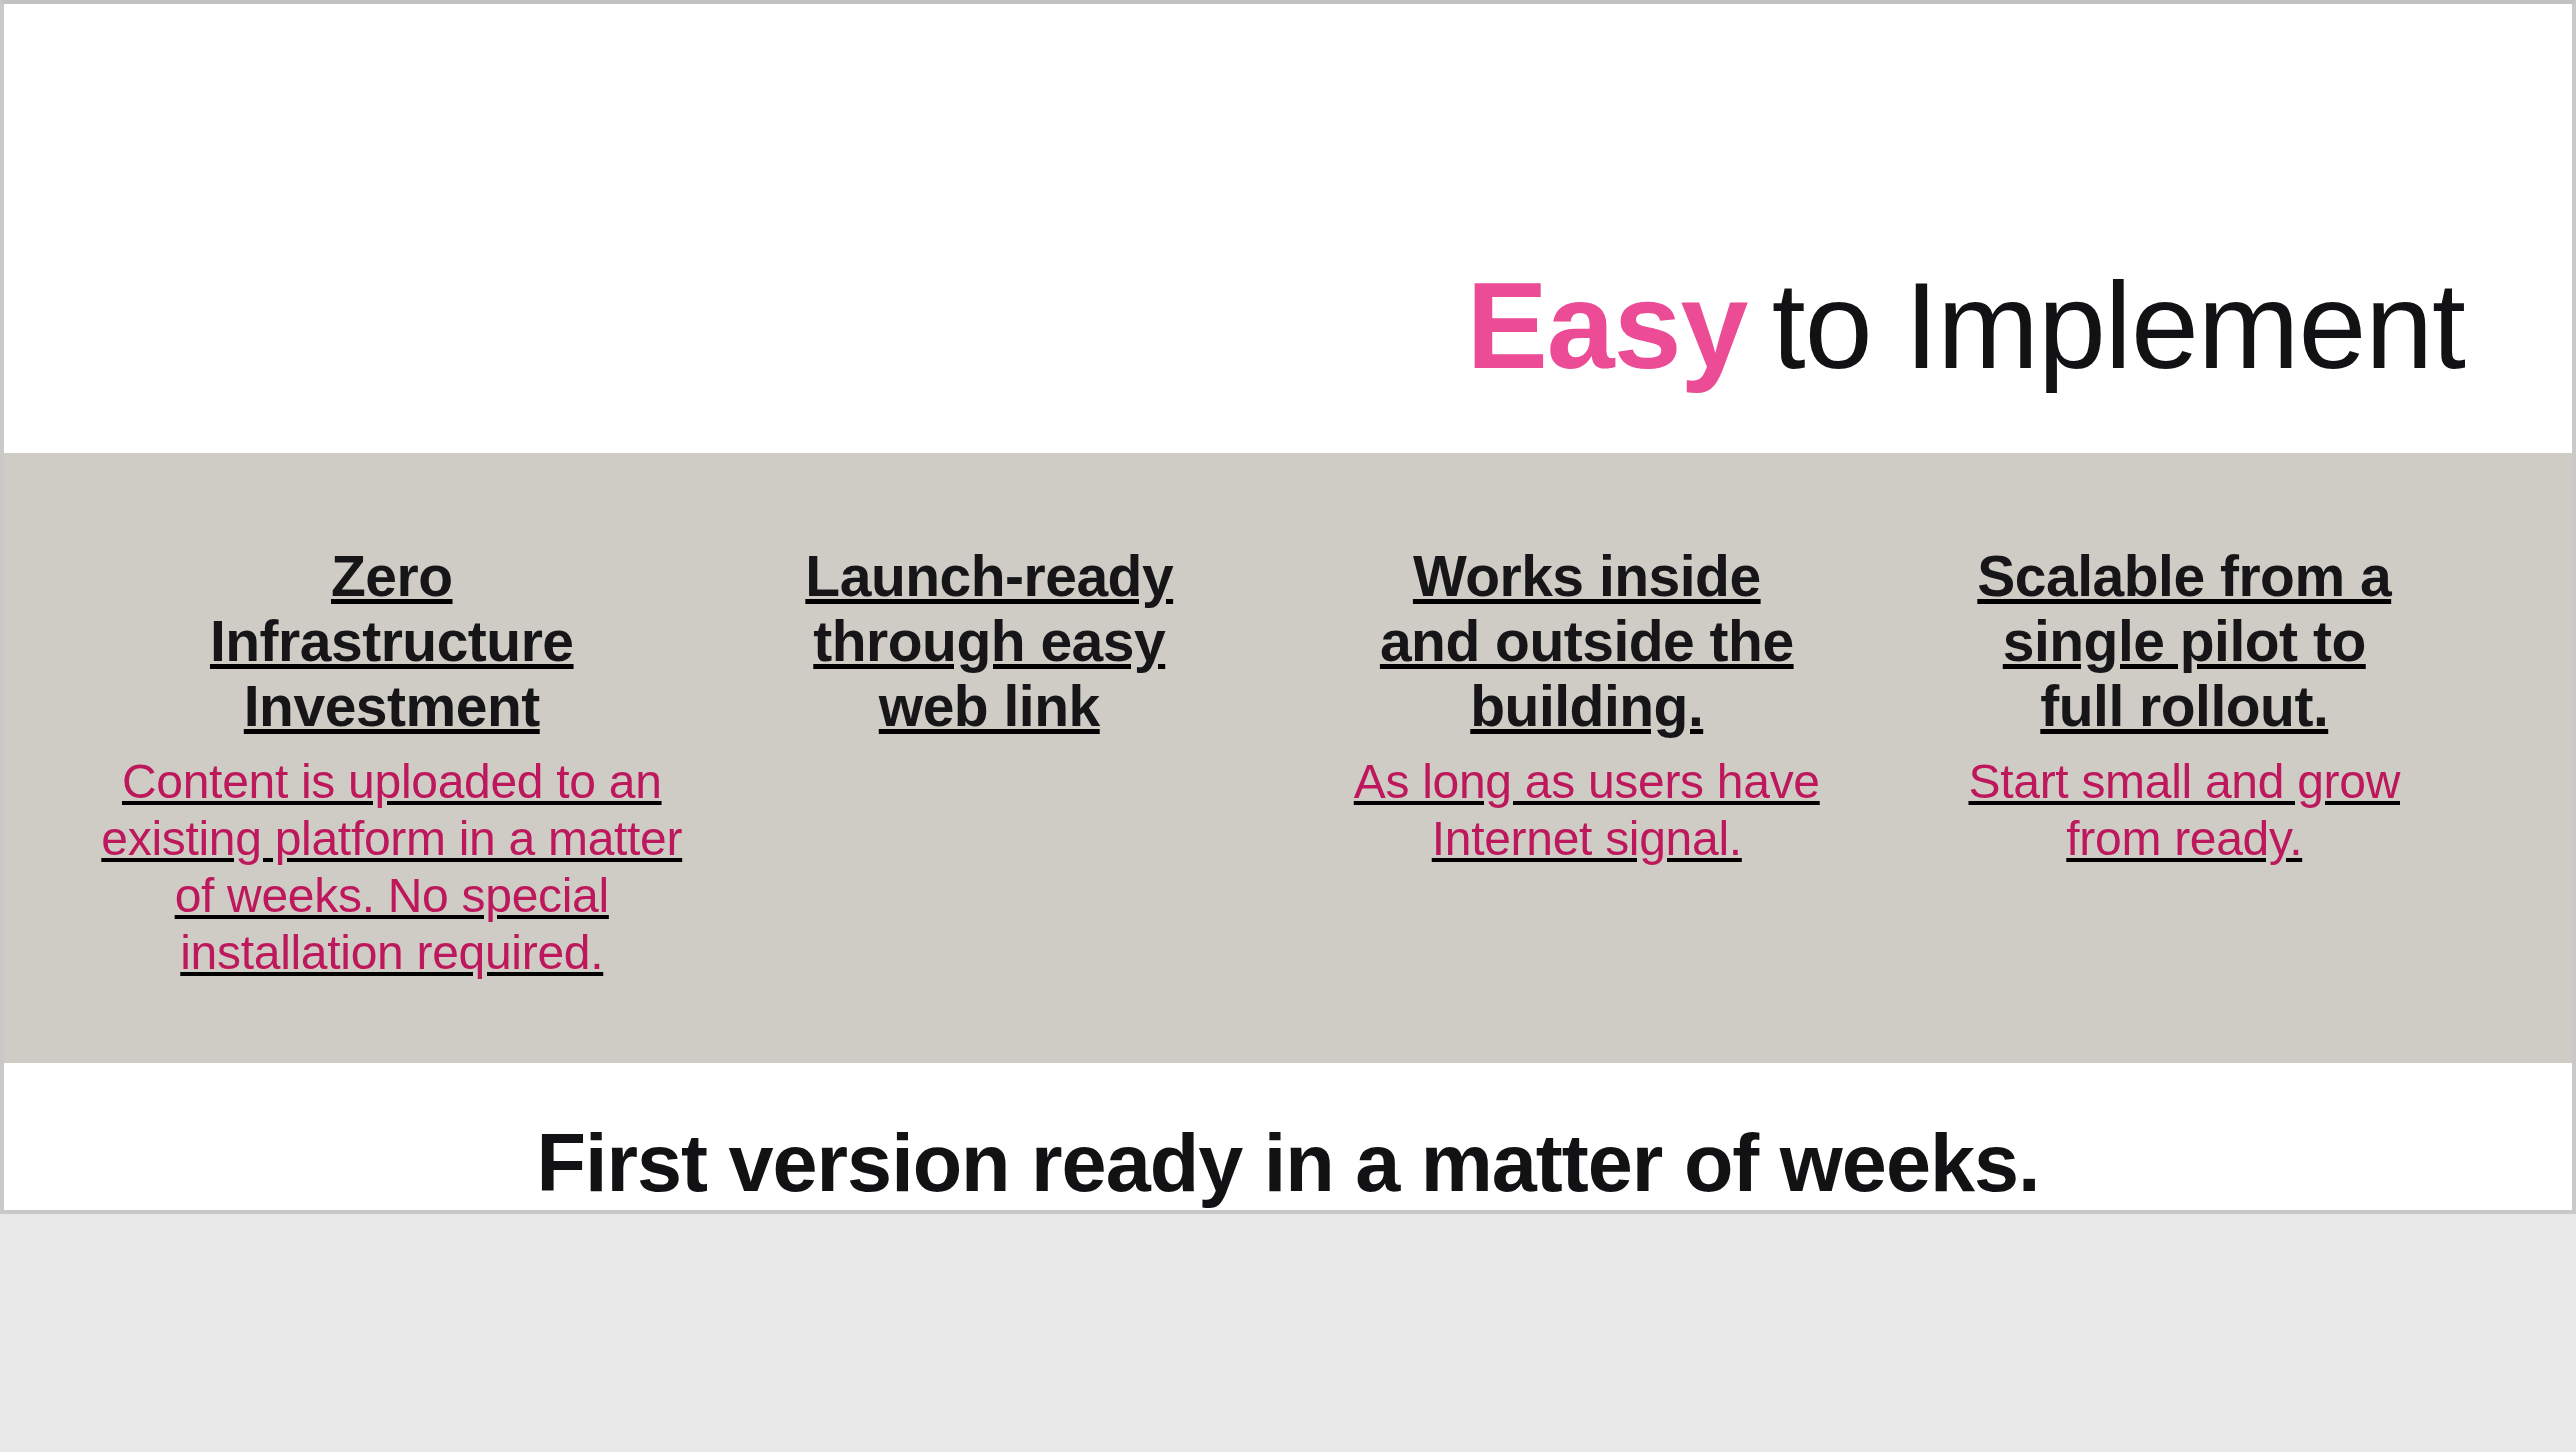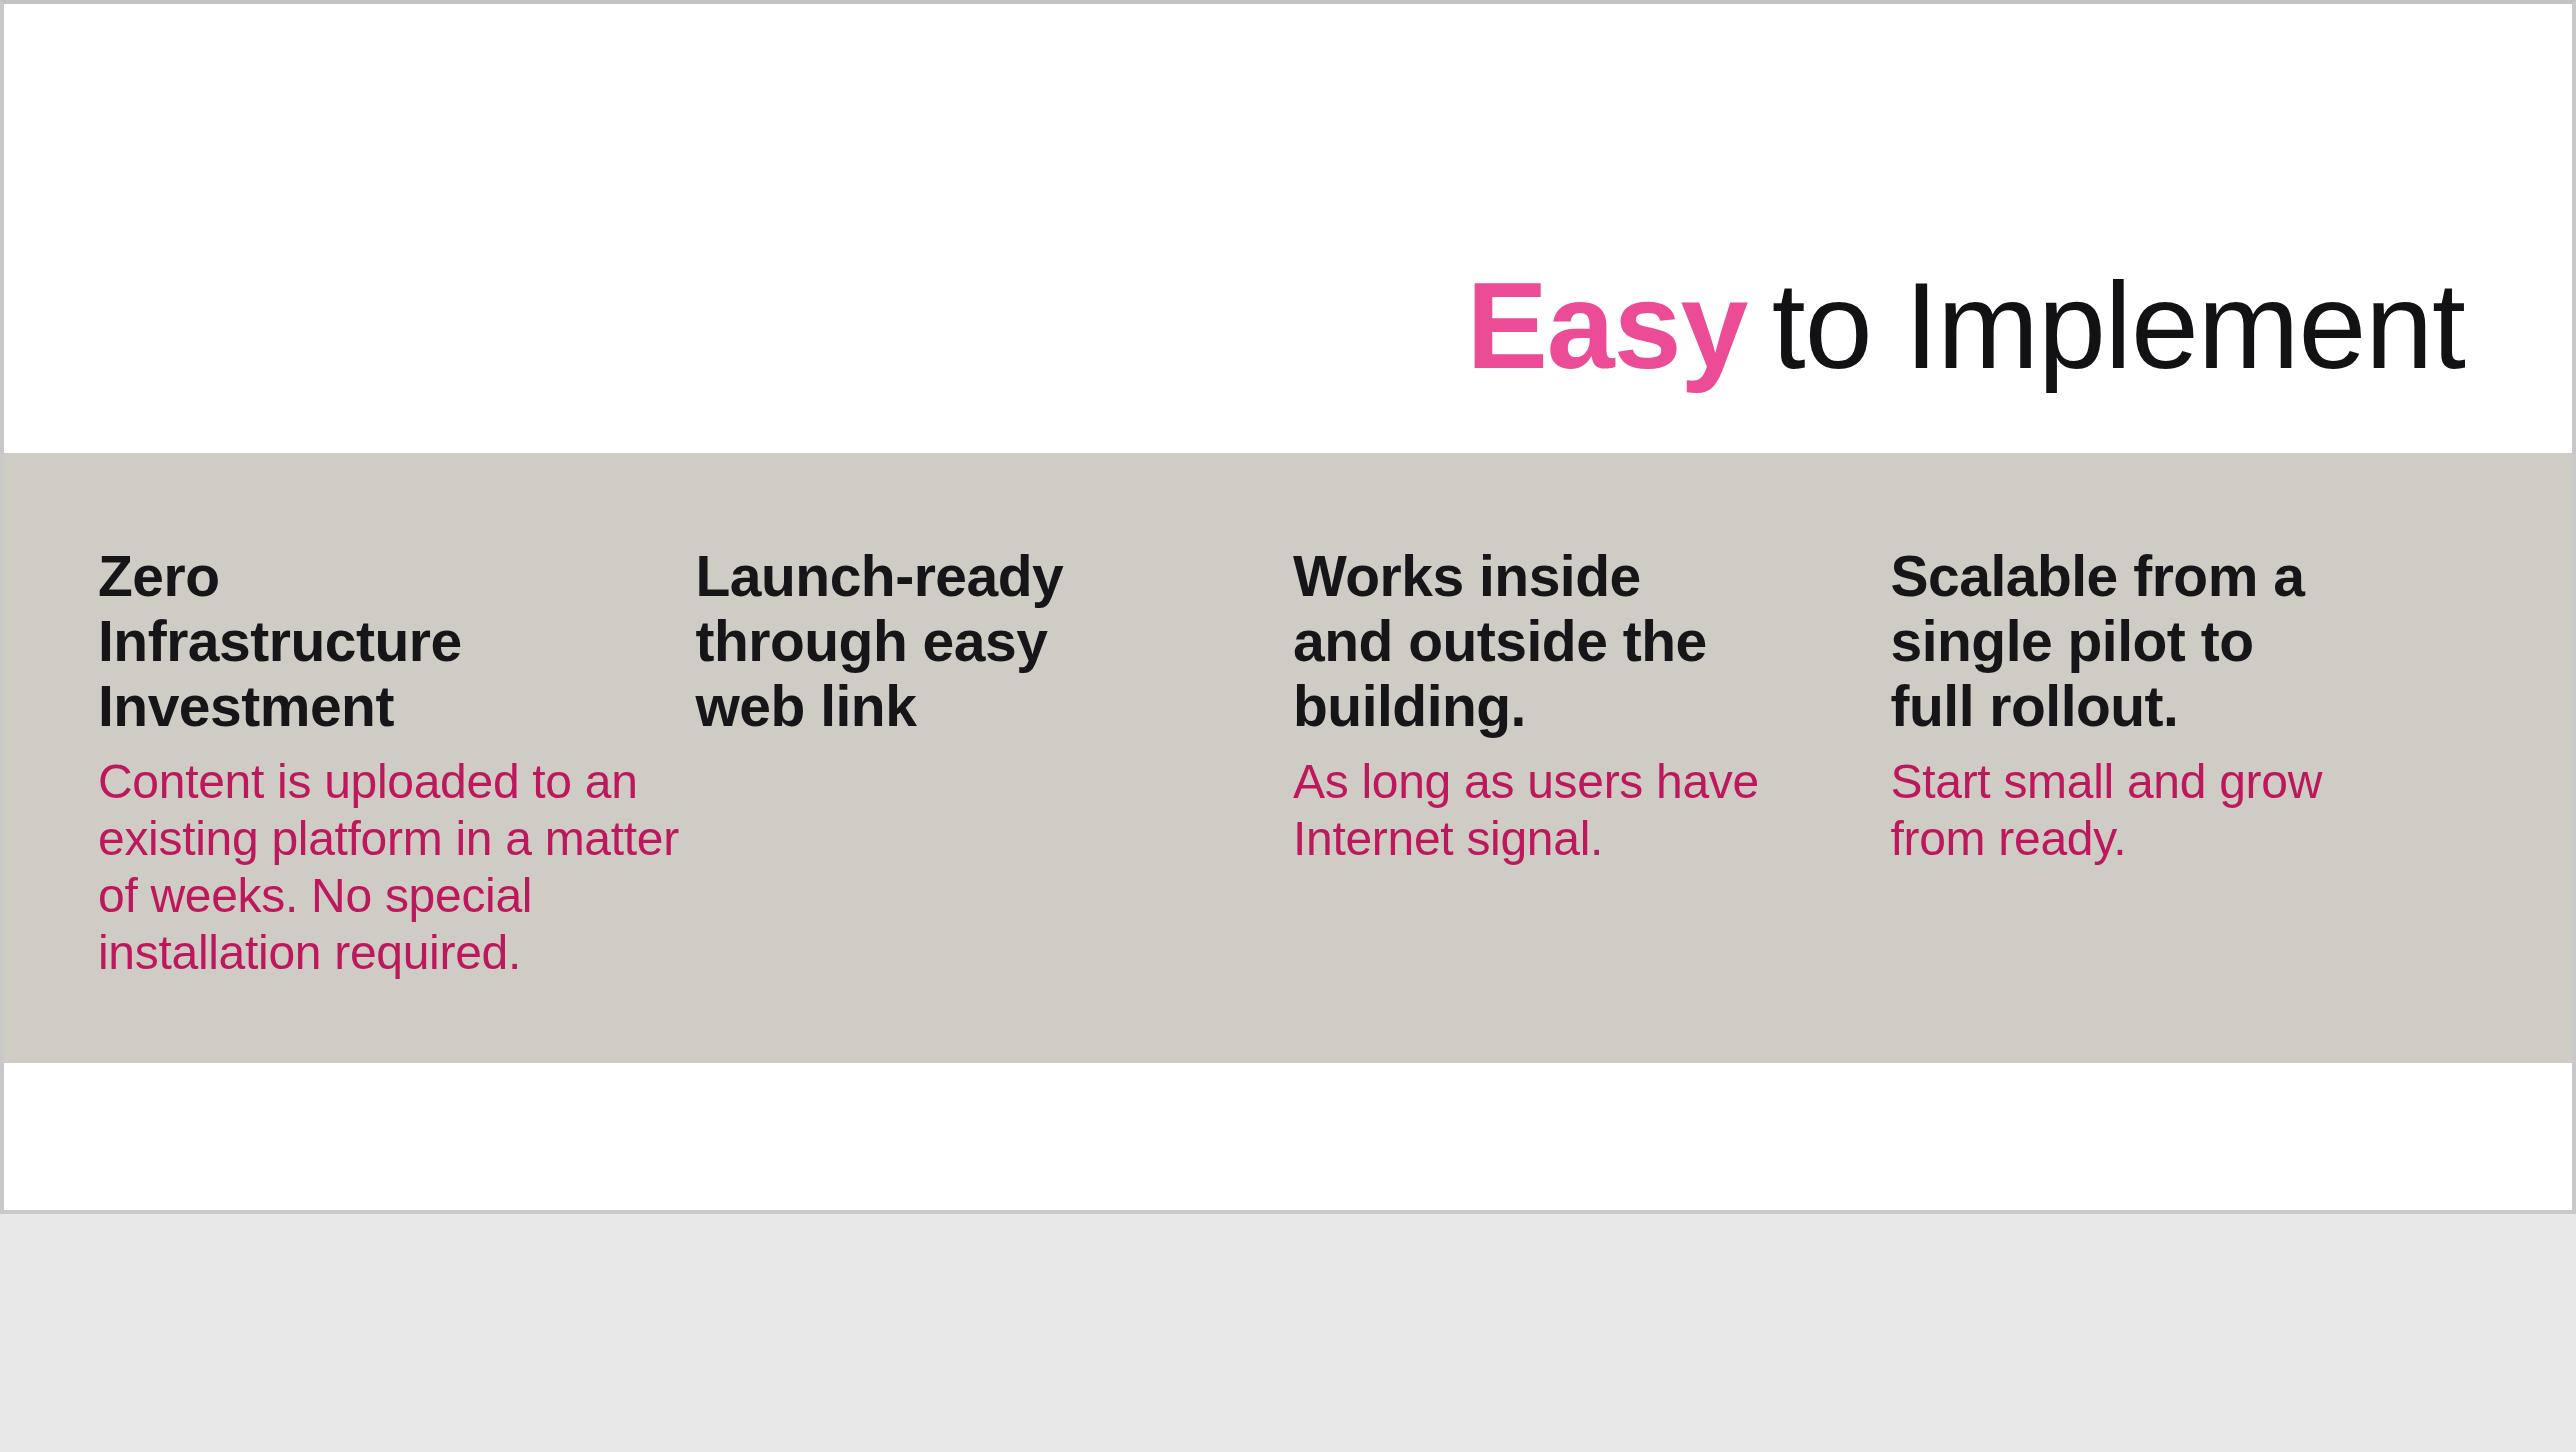--- a/index.html
+++ b/index.html
@@ -49,21 +49,22 @@
     right:0;
     top:449px;
     height:610px;
     background:var(--band);
     display:grid;
     grid-template-columns:repeat(4,1fr);
     gap:10px;
     padding:91px 94px 0 94px;
   }
   .col{
-    text-align:left;
+    text-align:center;
+    text-decoration:underline;
   }
   .col .heading{
     font-size:57px;
     line-height:65px;
     font-weight:700;
     color:#161619;
     white-space:pre-line;
     letter-spacing:-0.5px;
   }
   .col .body{
@@ -138,20 +139,21 @@
     </div>
     <div class="col">
       <h3 class="heading">Scalable from a
 single pilot to
 full rollout.</h3>
       <p class="body">Start small and grow
 from ready.</p>
     </div>
   </section>
 
+  <h2 class="headline">First version ready in a matter of weeks.</h2>
 
   <div class="logo">
     <svg viewBox="0 0 52 52" width="52" height="52" aria-hidden="true">
       <circle cx="26" cy="26" r="26" fill="#17171a"></circle>
       <circle cx="26" cy="30.5" r="11.8" fill="#ffffff"></circle>
       <circle cx="26" cy="16.5" r="7.4" fill="#17171a"></circle>
       <circle cx="26" cy="5.4" r="2.1" fill="#ffffff"></circle>
     </svg>
   </div>
 

